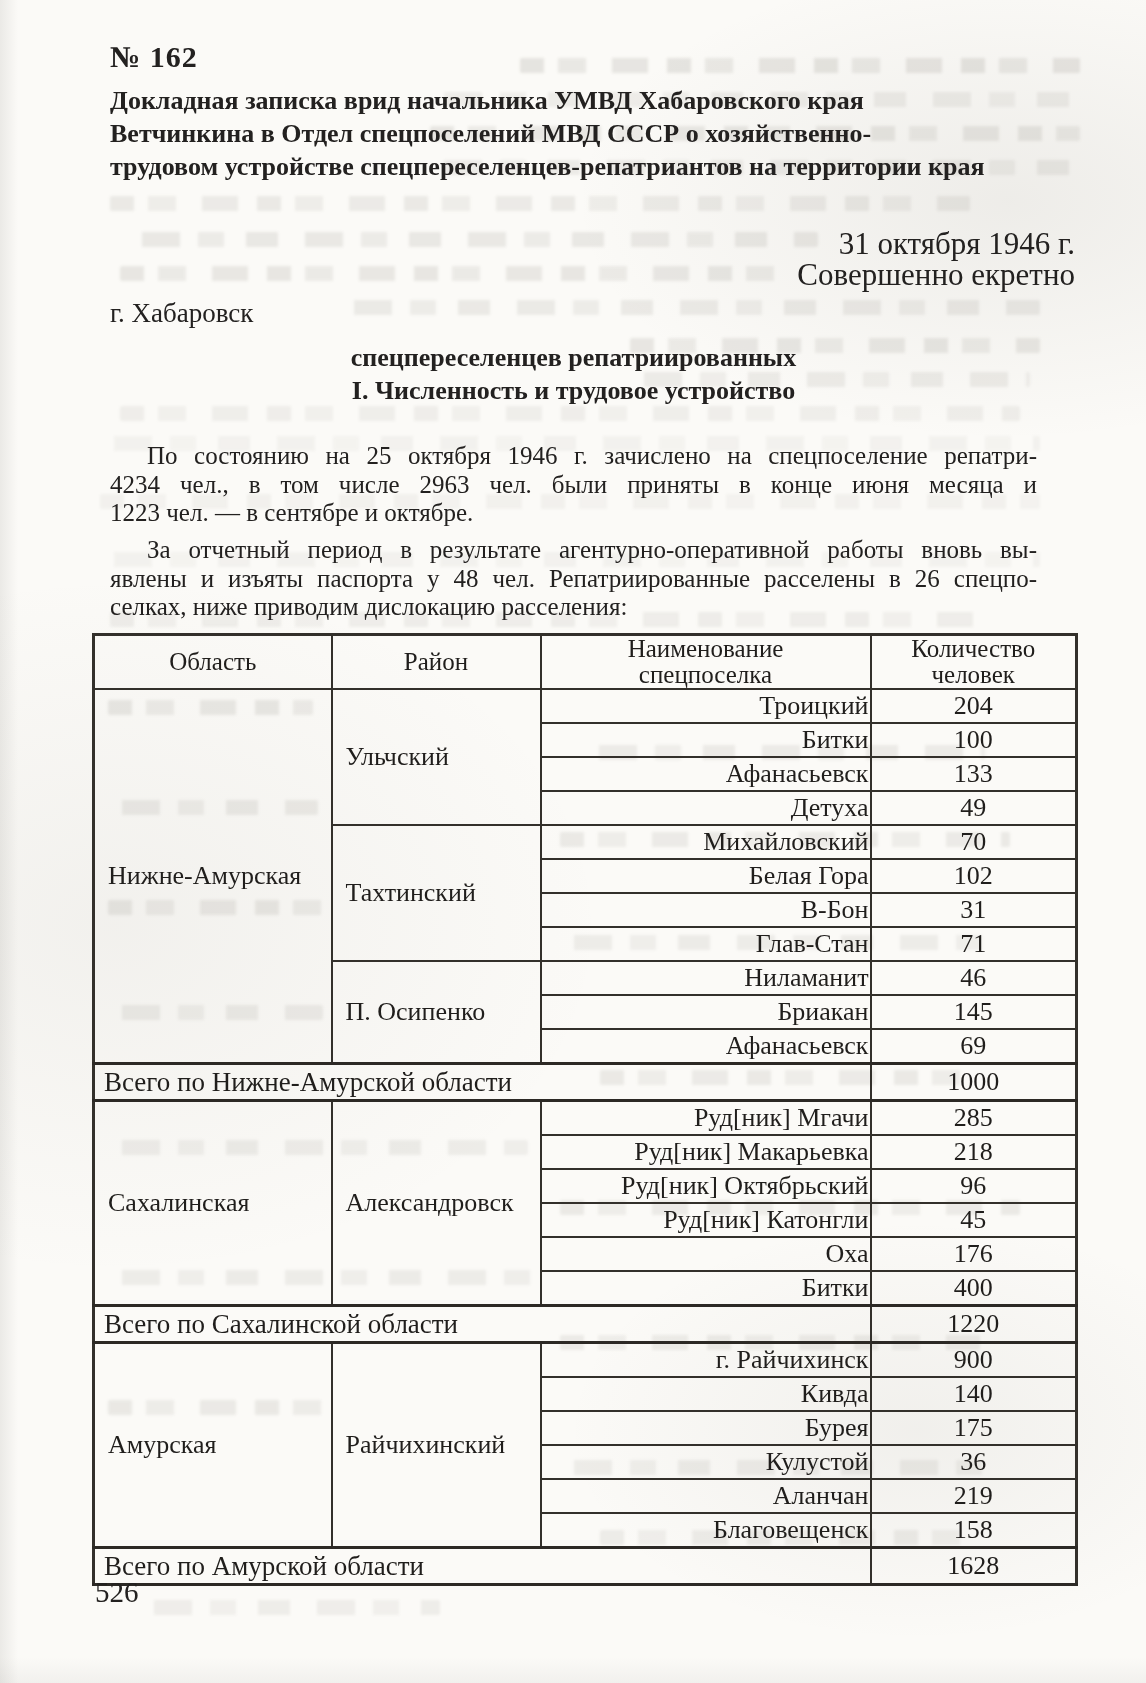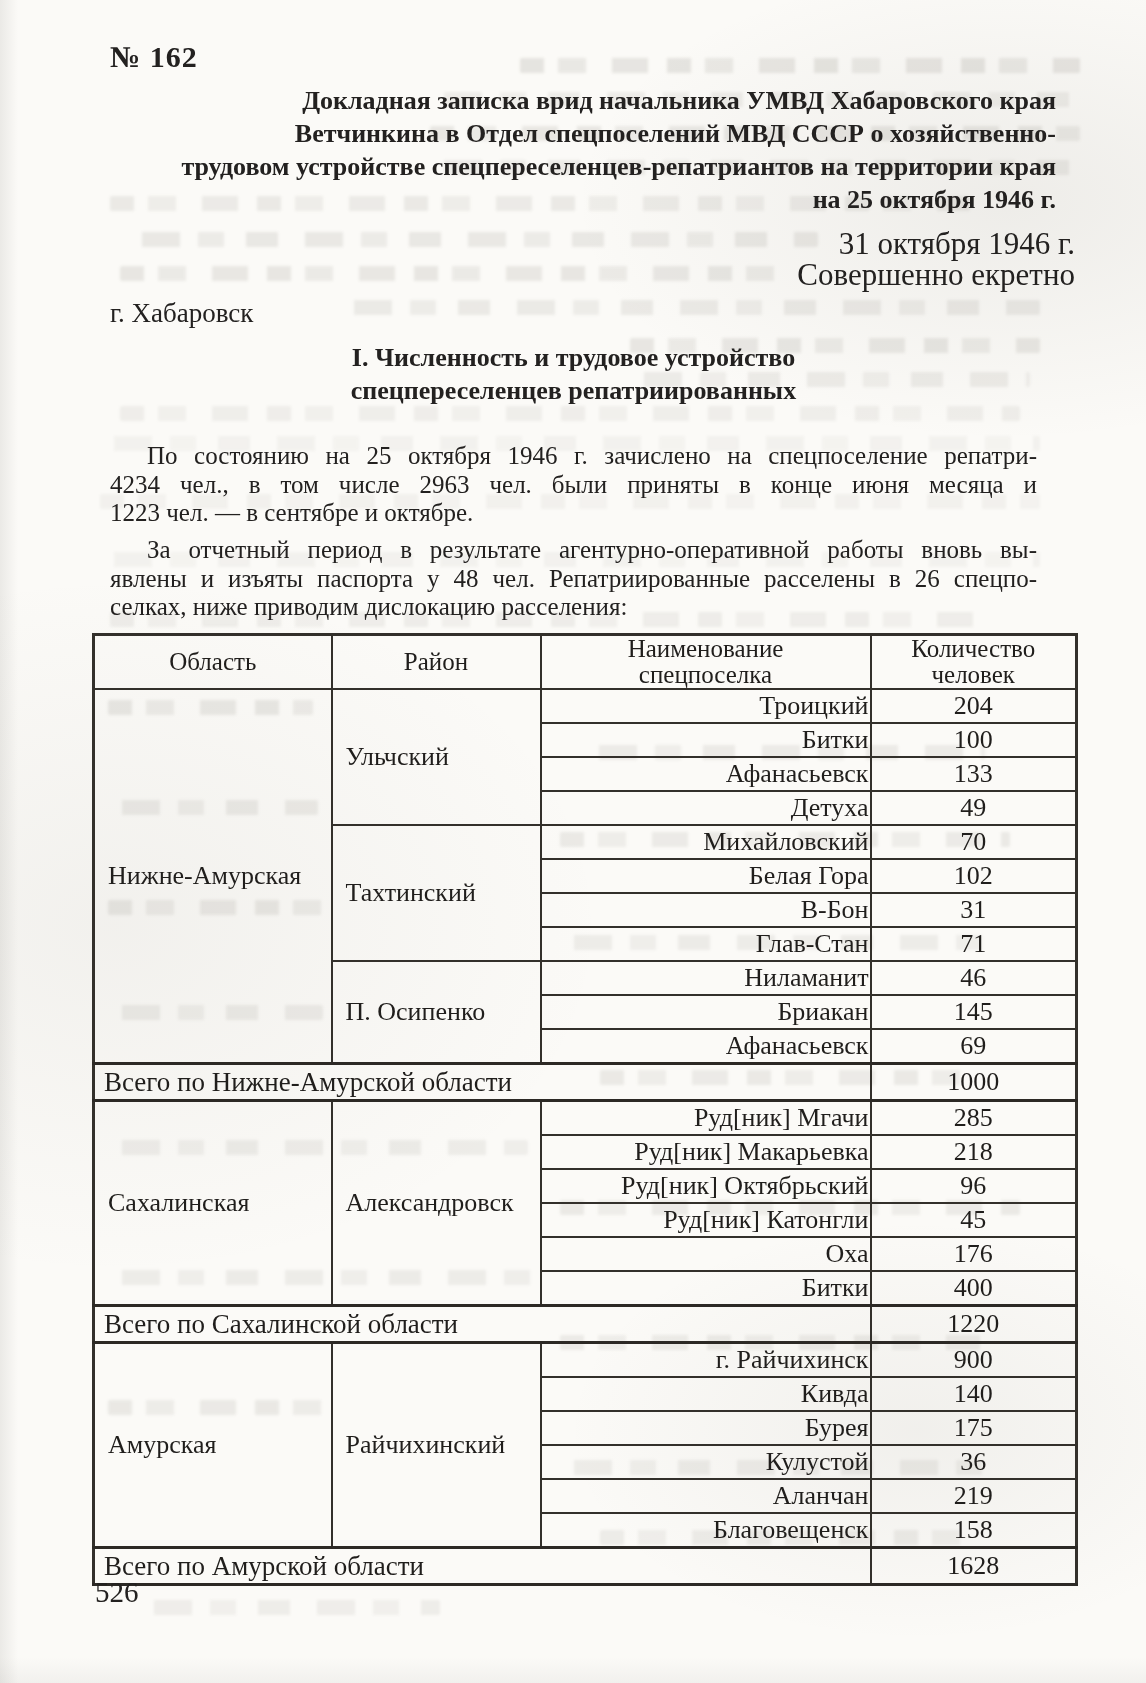--- a/index.html
+++ b/index.html
@@ -17,21 +17,21 @@
     background:
       radial-gradient(620px 340px at 88% 12%, rgba(120,116,106,0.10), transparent 70%),
       radial-gradient(700px 500px at 10% 55%, rgba(120,116,106,0.07), transparent 70%),
       radial-gradient(500px 300px at 80% 85%, rgba(120,116,106,0.08), transparent 70%),
       linear-gradient(90deg, rgba(90,88,82,0.10), transparent 18px),
       linear-gradient(0deg, rgba(90,88,82,0.06), transparent 26px);
   }
   .abs{position:absolute;}
   
   .doc-number{left:110px;top:40px;font-size:30px;font-weight:bold;letter-spacing:1px;}
-  .title{left:96px;top:84px;width:960px;font-weight:bold;font-size:26px;line-height:33px;text-align:right;}
+  .title{left:110px;top:84px;width:960px;font-weight:bold;font-size:26px;line-height:33px;}
   .title div{white-space:nowrap;}
   .right-block{right:71px;top:228px;text-align:right;font-size:31px;line-height:31px;}
   .place{left:110px;top:298px;font-size:27px;text-align:right;}
   
   .heading{left:110px;top:341px;width:927px;text-align:center;font-weight:bold;
            font-size:26px;line-height:33px;}
   
   .para{left:110px;width:927px;font-size:25px;line-height:28.5px;}
   .para-1{top:442px;} .para-2{top:536px;}
   .pline{text-align:justify;text-align-last:justify;}
@@ -106,33 +106,32 @@
       <div class="g" style="top: 1530px; left: 600px; width: 380px; opacity: 0.3;"></div>
       <div class="g alt" style="top: 1600px; left: 140px; width: 300px; opacity: 0.3;"></div>
     </div>
 
   <div class="abs doc-number">№ 162</div>
 
   <div class="abs title">
     <div>Докладная записка врид начальника УМВД Хабаровского края</div>
     <div>Ветчинкина в Отдел спецпоселений МВД СССР о хозяйственно-</div>
     <div>трудовом устройстве спецпереселенцев-репатриантов на территории края</div>
-    <div>на 25 октября 1946 г.</div>
   </div>
 
   <div class="abs right-block">
     <div>31 октября 1946 г.</div>
     <div>Совершенно екретно</div>
   </div>
 
   <div class="abs place">г. Хабаровск</div>
 
   <div class="abs heading">
+    <div>спецпереселенцев репатриированных</div>
     <div>I. Численность и трудовое устройство</div>
-    <div>спецпереселенцев репатриированных</div>
   </div>
 
   <div class="abs para para-1">
     <div class="pline first">По состоянию на 25 октября 1946 г. зачислено на спецпоселение репатри-</div>
     <div class="pline">4234 чел., в том числе 2963 чел. были приняты в конце июня месяца и</div>
     <div class="pline last">1223 чел. — в сентябре и октябре.</div>
   </div>
 
   <div class="abs para para-2">
     <div class="pline first">За отчетный период в результате агентурно-оперативной работы вновь вы-</div>

